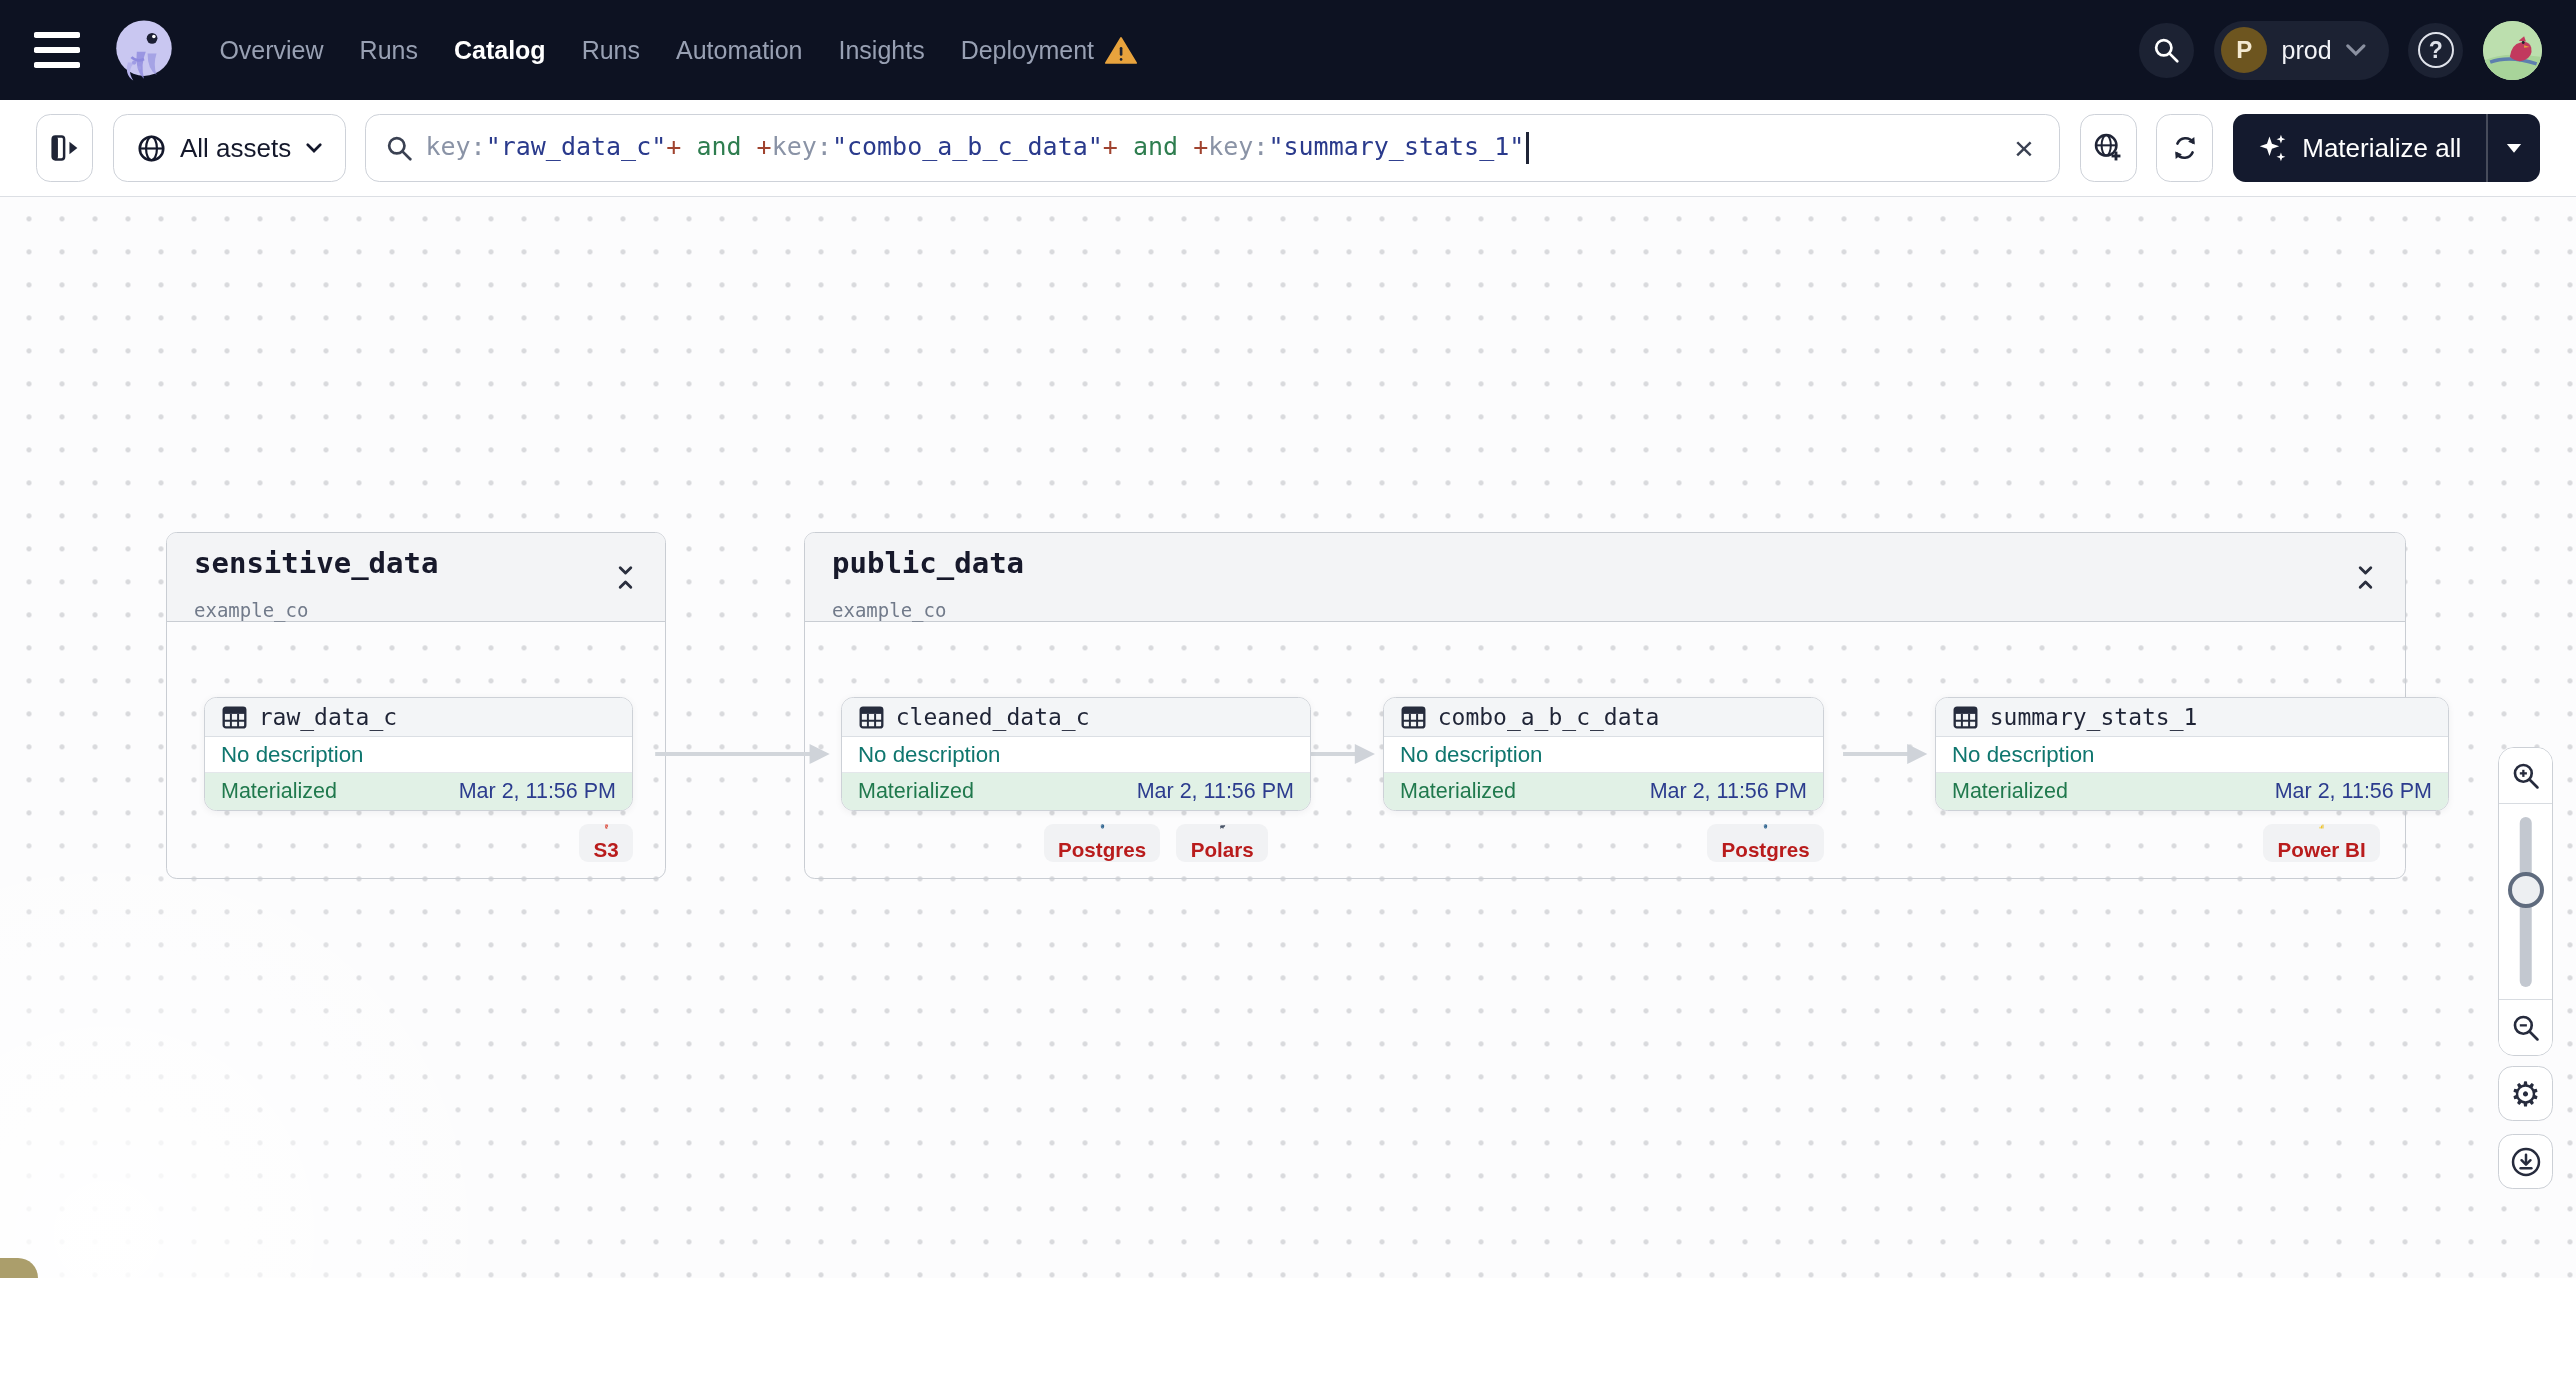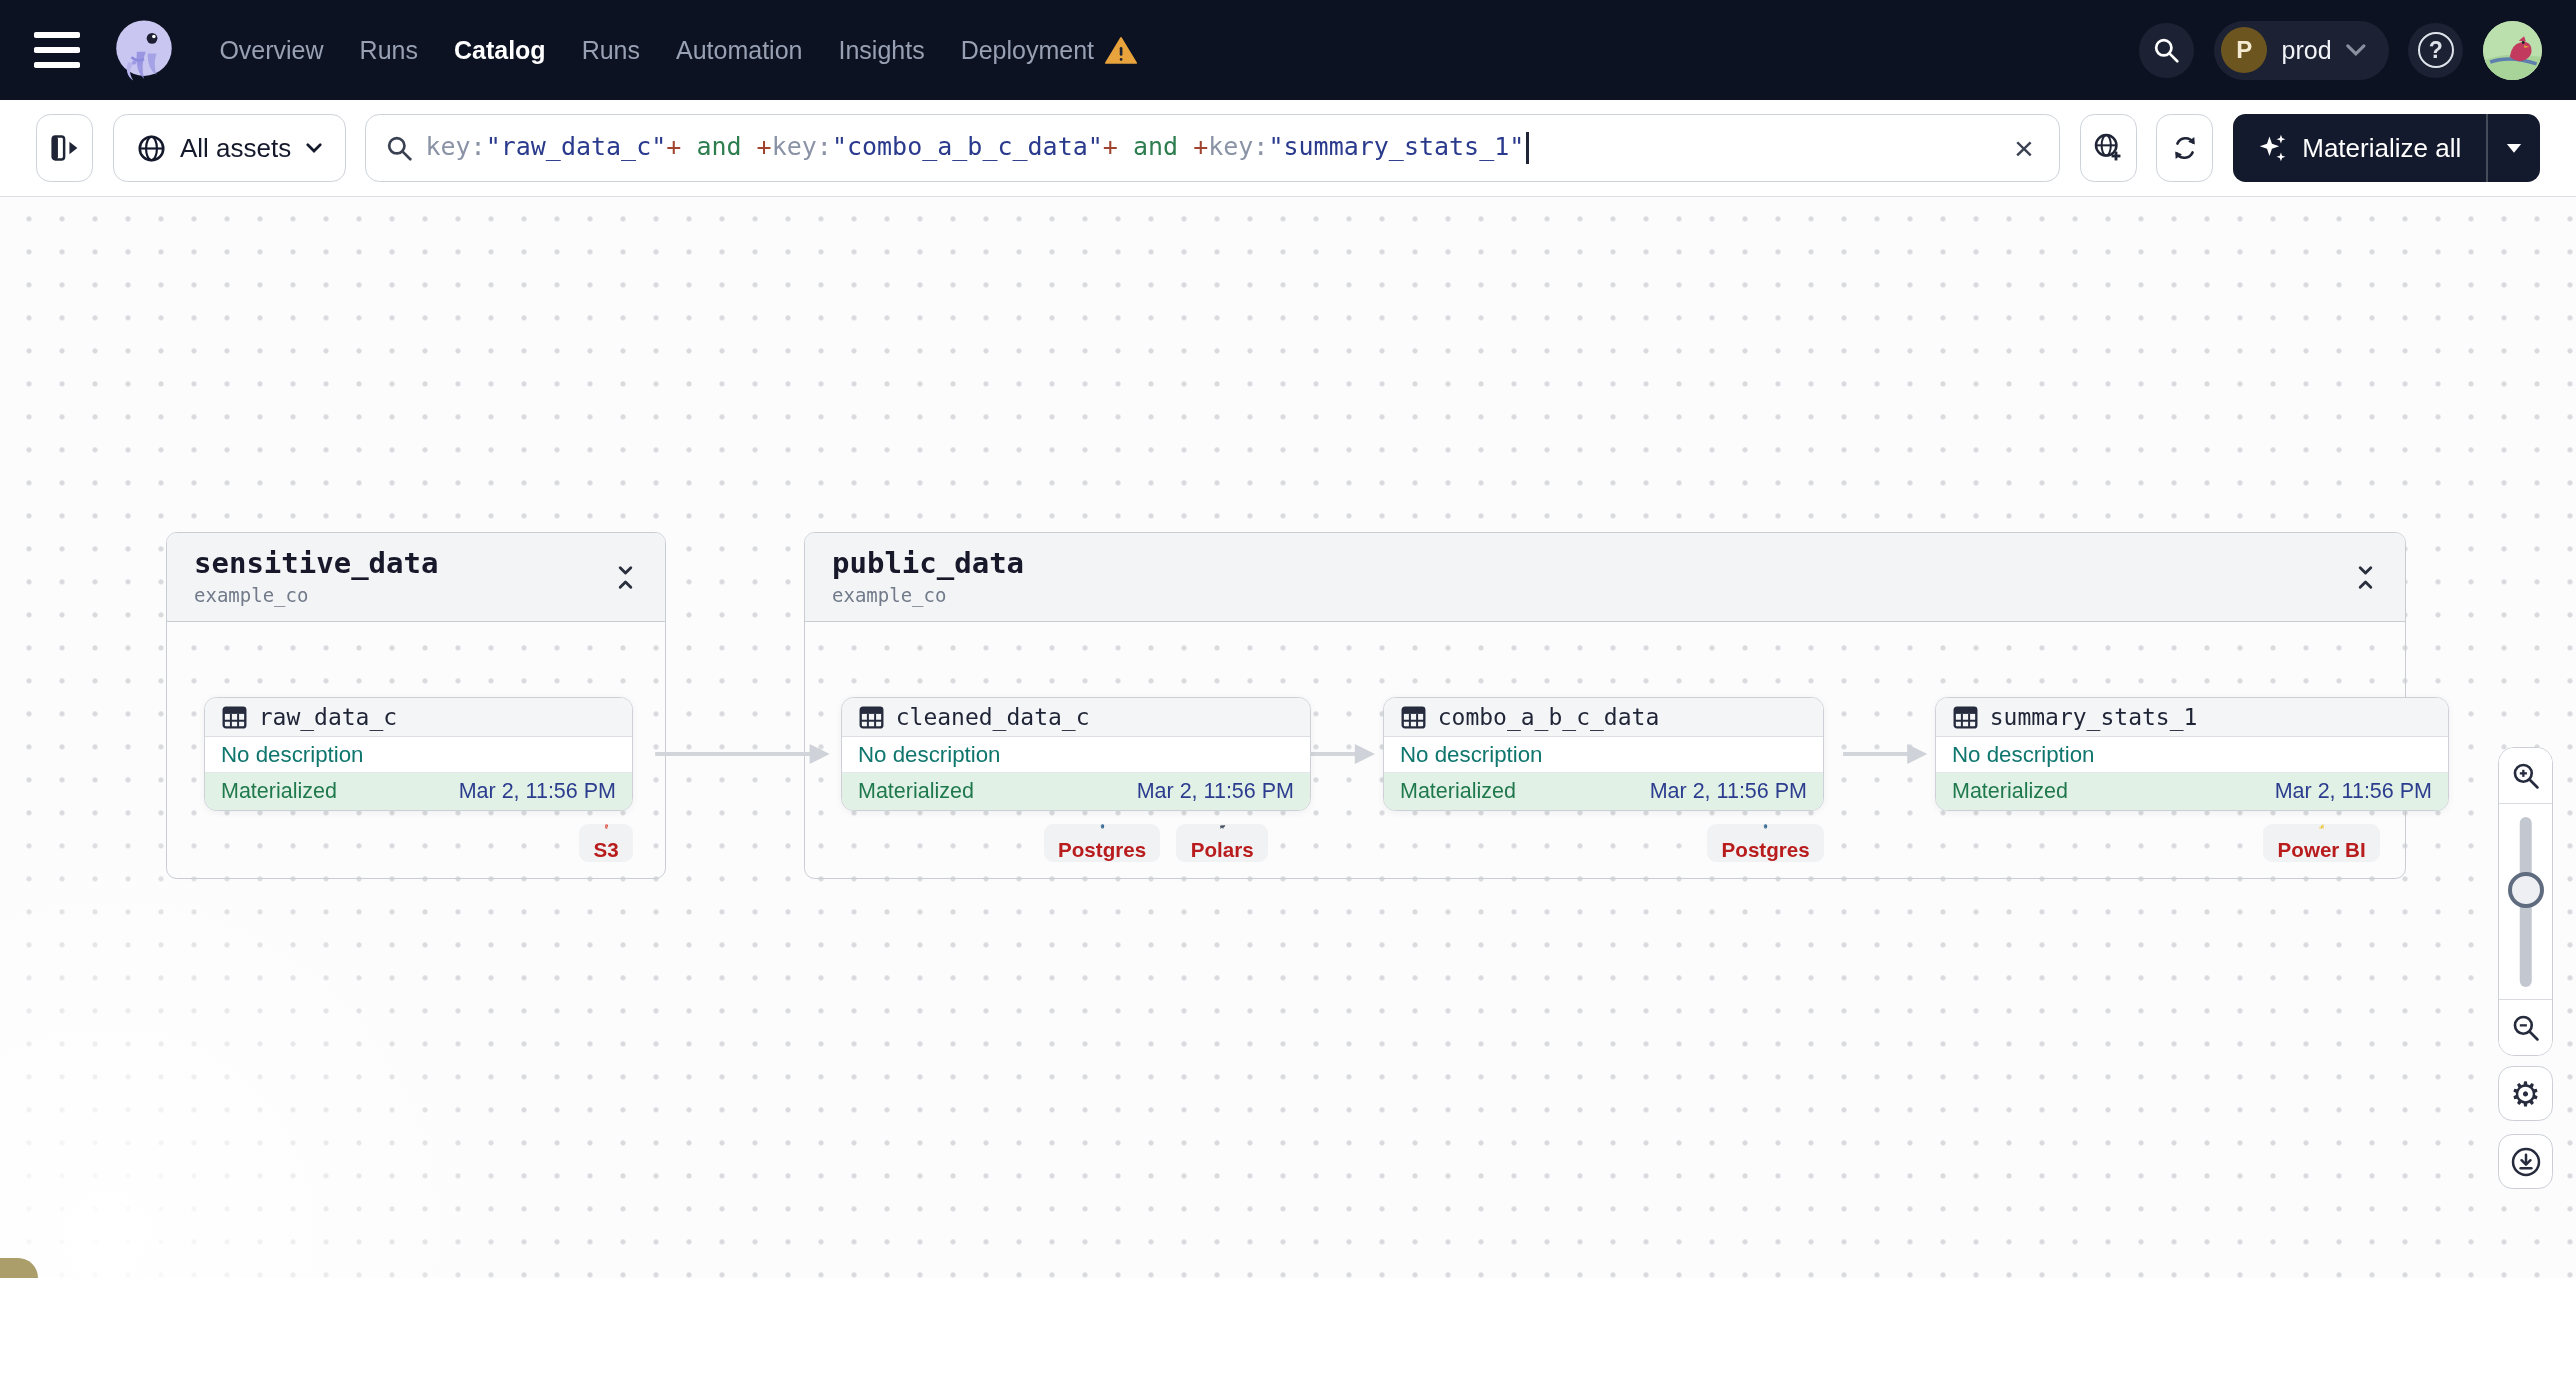--- a/index.html
+++ b/index.html
@@ -61,21 +61,21 @@
   
   .graph { position:relative; height:1081px; background-color:#fcfcfd;
            background-image: radial-gradient(circle 626px at 107px 1037px, rgba(255,255,255,.95), rgba(255,255,255,0) 70%),
                              radial-gradient(#d9dadd 2.3px, rgba(0,0,0,0) 2.7px);
            background-size:100% 100%, 33px 33px; background-position:0 0, 12.5px 5.4px; }
 
   .group { position:absolute; border:1.8px solid #c9cdd3; border-radius:10.7px; }
   .group-header { height:89px; background:#f3f4f6; border-bottom:1.8px solid #c9cdd3; border-radius:9px 9px 0 0;
                   padding:12.5px 0 0 27px; position:relative; }
   .group-name { font-family:"DejaVu Sans Mono", monospace; font-size:29px; font-weight:700; color:#17192b; }
-  .group-loc  { font-family:"DejaVu Sans Mono", monospace; font-size:19px; color:#717a8a; margin-top:4px; }
+  .group-loc  { font-family:"DejaVu Sans Mono", monospace; font-size:19px; color:#717a8a; margin-top:19px; }
   .collapse-btn { position:absolute; right:19.7px; top:25px; width:39px; height:41px; background:none; border:none; cursor:pointer; }
 
   .edges { position:absolute; left:0; top:0; width:100%; height:100%; pointer-events:none; }
 
   .node { position:absolute; height:114px; background:#fff; border:1.8px solid #cdd1d7; border-radius:12.5px;
           overflow:hidden; box-shadow:0 1.8px 7.2px rgba(16,24,40,.05); cursor:pointer; }
   .node-header { height:39px; background:#f3f5f7; border-bottom:0.9px solid #dbdfe4; display:flex; align-items:center;
                  gap:10.7px; padding:0 16px; }
   .node-name { font-family:"DejaVu Sans Mono", monospace; font-size:23px; color:#1f2436; }
   .node-desc { height:36px; display:flex; align-items:center; padding:0 16px; font-size:22.3px; color:#0f766e;

